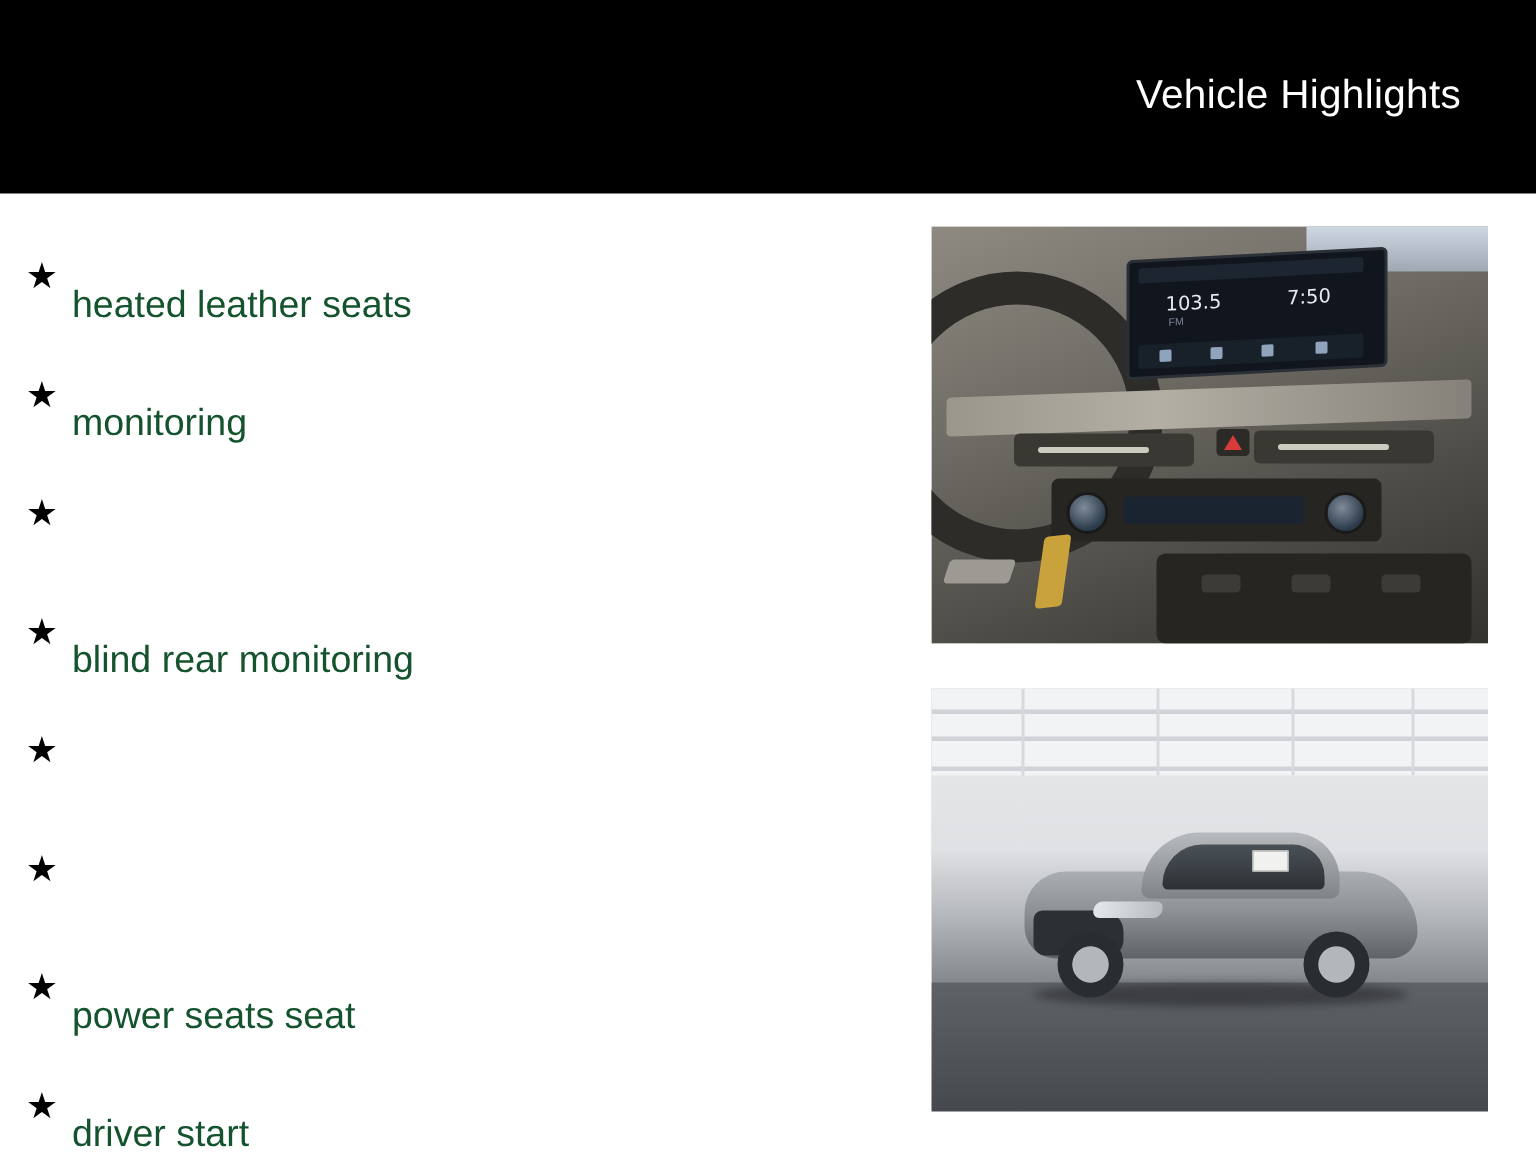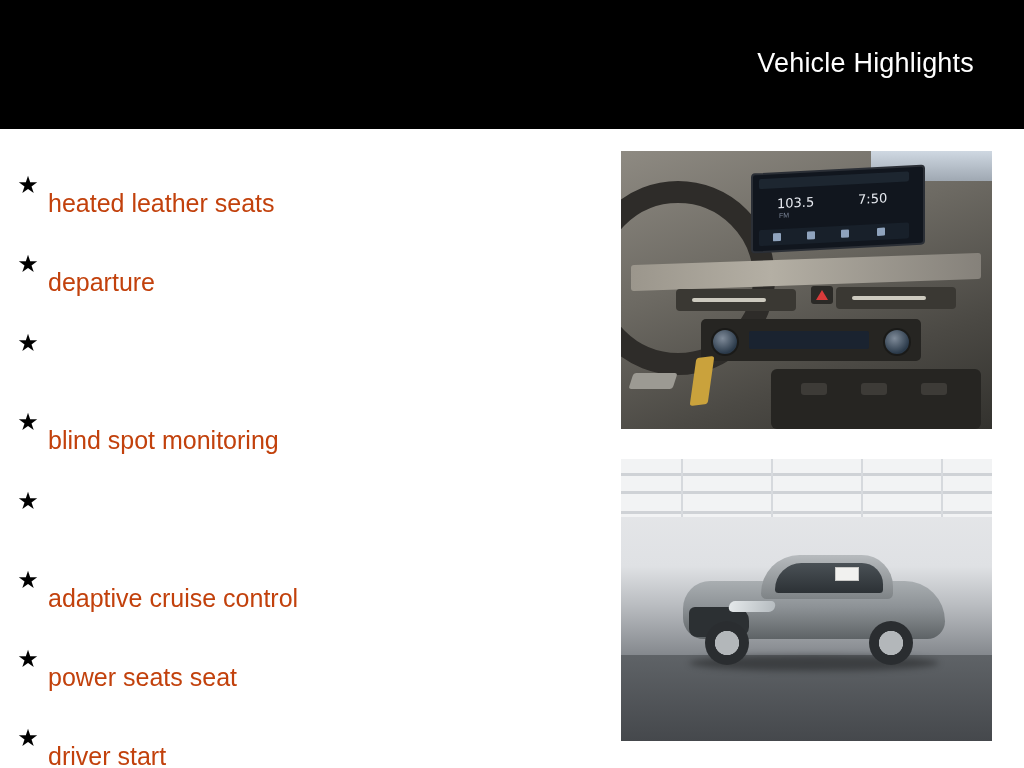--- a/index.html
+++ b/index.html
@@ -58,21 +58,21 @@
   .bullet-star {
     width: 32px;
     font-size: 24px;
     line-height: 1;
     color: #000000;
     text-align: center;
     flex: 0 0 32px;
   }
   .feature-label {
     font-size: 25px;
-    color: #c2410c;
+    color: #14532d;
     white-space: nowrap;
     padding-left: 4px;
     margin-top: 38px;
   }
   
   .photo {
     position: absolute;
     overflow: hidden;
     background: #cfcfcf;
   }
@@ -422,39 +422,38 @@
 
   <div class="features">
 
     <div class="feature-row">
       <span class="bullet-star">★</span>
       <span class="feature-label">heated leather seats</span>
     </div>
 
     <div class="feature-row">
       <span class="bullet-star">★</span>
-      <span class="feature-label">departure</span>
-    </div>
-
-    <div class="feature-row">
-      <span class="bullet-star">★</span>
-    </div>
-
-    <div class="feature-row">
-      <span class="bullet-star">★</span>
-      <span class="feature-label">blind spot monitoring</span>
-    </div>
-
-    <div class="feature-row">
-      <span class="bullet-star">★</span>
-    </div>
-
-    <div class="feature-row">
-      <span class="bullet-star">★</span>
-      <span class="feature-label">adaptive cruise control</span>
+      <span class="feature-label">monitoring</span>
+    </div>
+
+    <div class="feature-row">
+      <span class="bullet-star">★</span>
+    </div>
+
+    <div class="feature-row">
+      <span class="bullet-star">★</span>
+      <span class="feature-label">blind rear monitoring</span>
+    </div>
+
+    <div class="feature-row">
+      <span class="bullet-star">★</span>
+    </div>
+
+    <div class="feature-row">
+      <span class="bullet-star">★</span>
     </div>
 
     <div class="feature-row">
       <span class="bullet-star">★</span>
       <span class="feature-label">power seats seat</span>
     </div>
 
     <div class="feature-row">
       <span class="bullet-star">★</span>
       <span class="feature-label">driver start</span>

